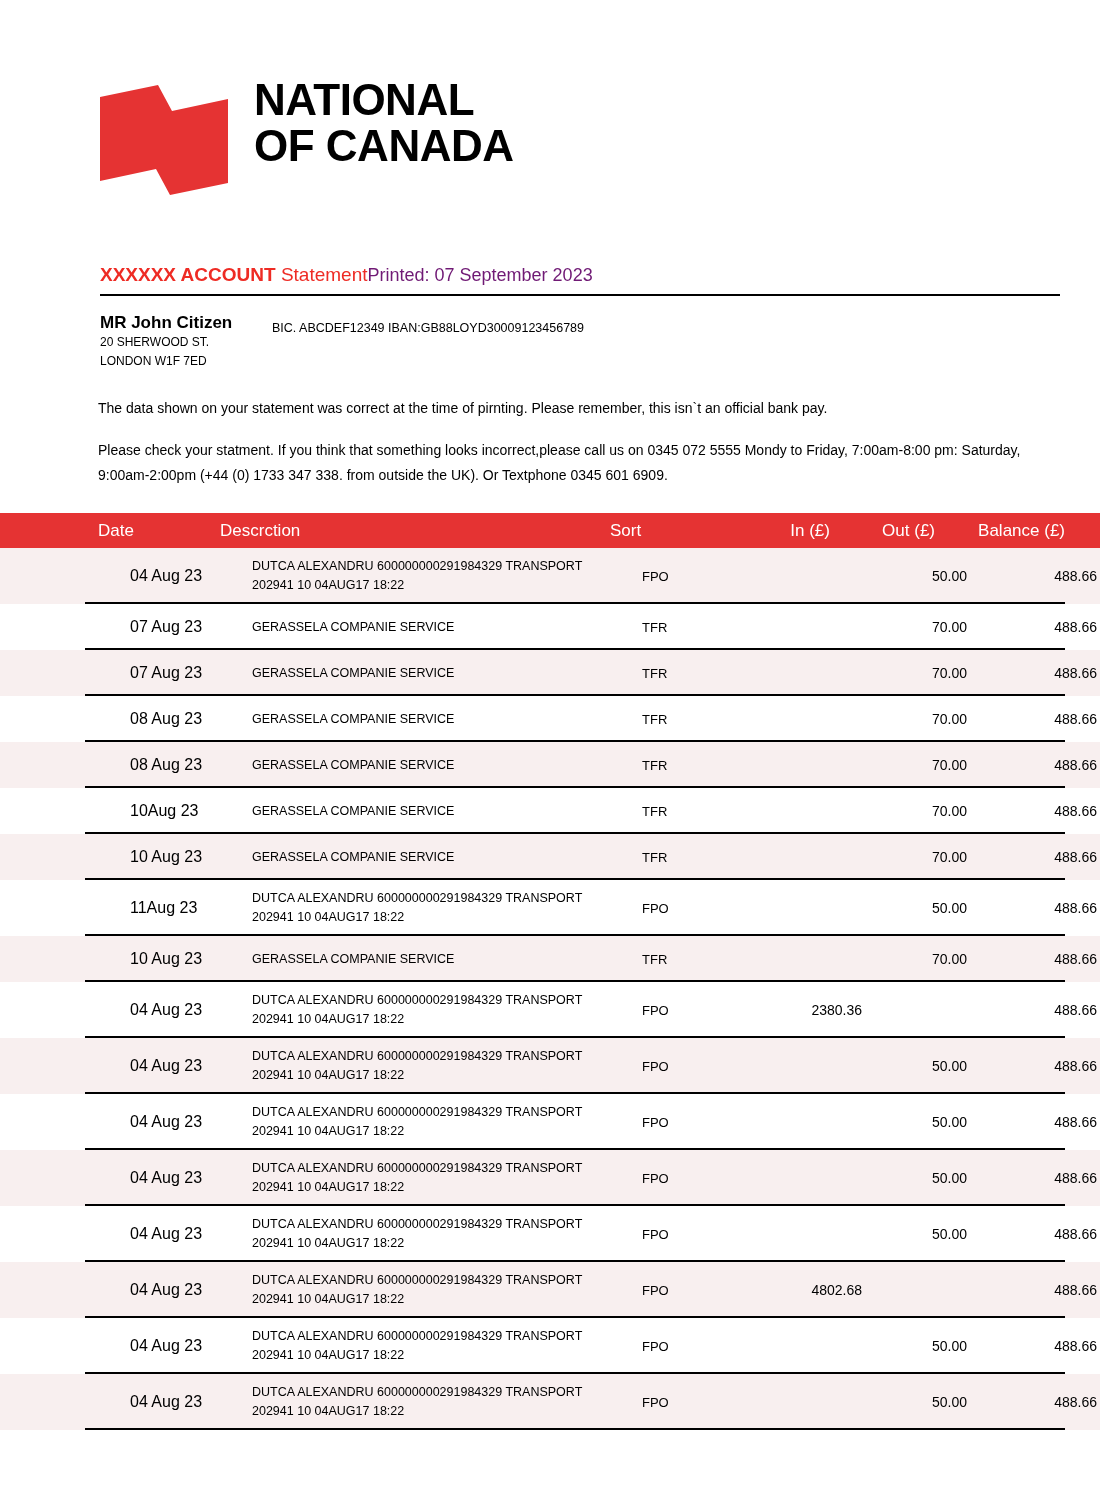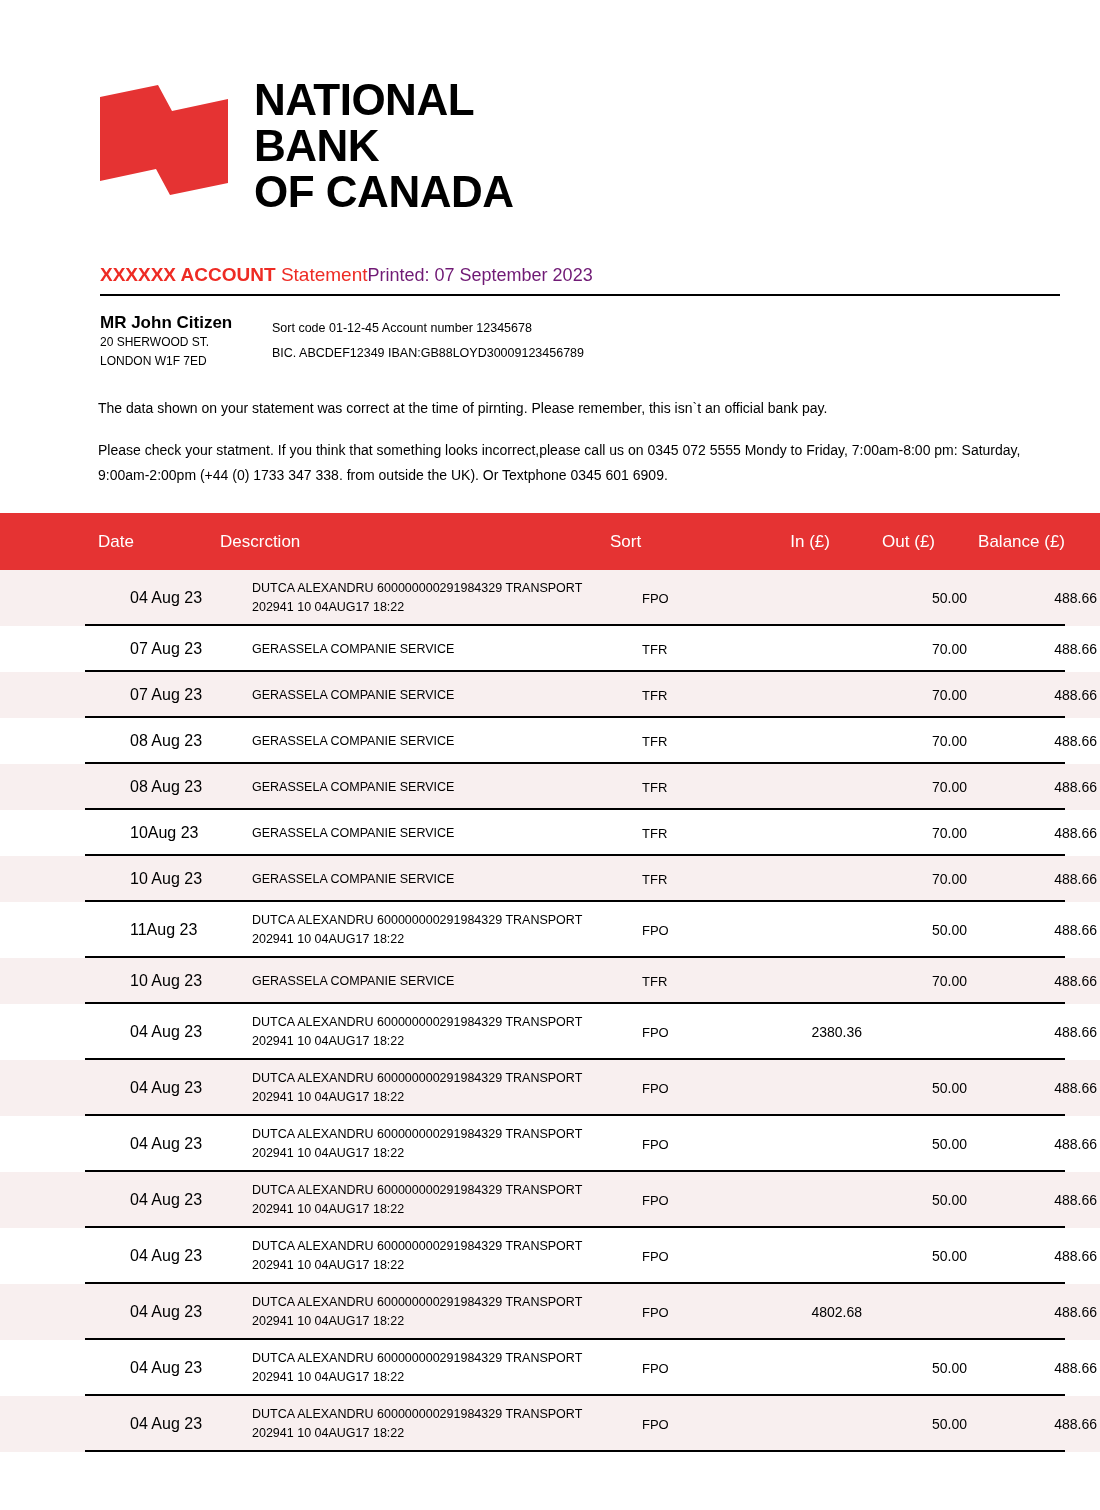--- a/index.html
+++ b/index.html
@@ -118,21 +118,21 @@
   
   .table {
     position: absolute;
     left: 0;
     top: 513px;
     width: 1100px;
   }
   .thead {
     display: flex;
     align-items: center;
-    height: 57px;
+    height: 35px;
     background: #E53333;
     color: #ffffff;
     font-size: 17px;
   }
   .tbody { width: 100%; }
 
   .trow {
     position: relative;
     display: flex;
     align-items: center;
@@ -185,42 +185,40 @@
 <body>
 
 <div class="page">
 
   <div class="masthead">
     <svg class="logo-flag" viewBox="0 0 128 112">
       <path d="M0 12 L58 0 L72 26 L128 14 L128 98 L70 110 L56 84 L0 96 Z" fill="#E53333"></path>
     </svg>
     <div class="logo-wordmark">
       <div>NATIONAL</div>
-      <div>BANK</div>
       <div>OF CANADA</div>
     </div>
   </div>
 
   <div class="title-row">
     <div class="stmt-title">
       <span class="bold">XXXXXX ACCOUNT</span>
       <span>Statement</span>
     </div>
     <div class="printed">Printed: 07 September 2023</div>
   </div>
   <div class="rule-under-title"></div>
 
   <div class="addr-block">
     <div class="addr-name">MR John Citizen</div>
     <div class="addr-line">20 SHERWOOD ST.</div>
     <div class="addr-line">LONDON W1F 7ED</div>
   </div>
 
   <div class="acct-block">
-    <div class="acct-line">Sort code 01-12-45 Account number 12345678</div>
     <div class="acct-line">BIC. ABCDEF12349  IBAN:GB88LOYD30009123456789</div>
   </div>
 
   <div class="notice notice-1">The data shown on your statement was correct at the time of pirnting. Please remember, this isn`t an official bank pay.</div>
   <div class="notice notice-2">Please check your statment. If you think that something looks incorrect,please call us on 0345 072 5555 Mondy to Friday, 7:00am-8:00 pm: Saturday, 9:00am-2:00pm (+44 (0) 1733 347 338. from outside the UK). Or Textphone 0345 601 6909.</div>
 
   <div class="table">
 
     <div class="thead">
       <div class="c-pad"></div>

